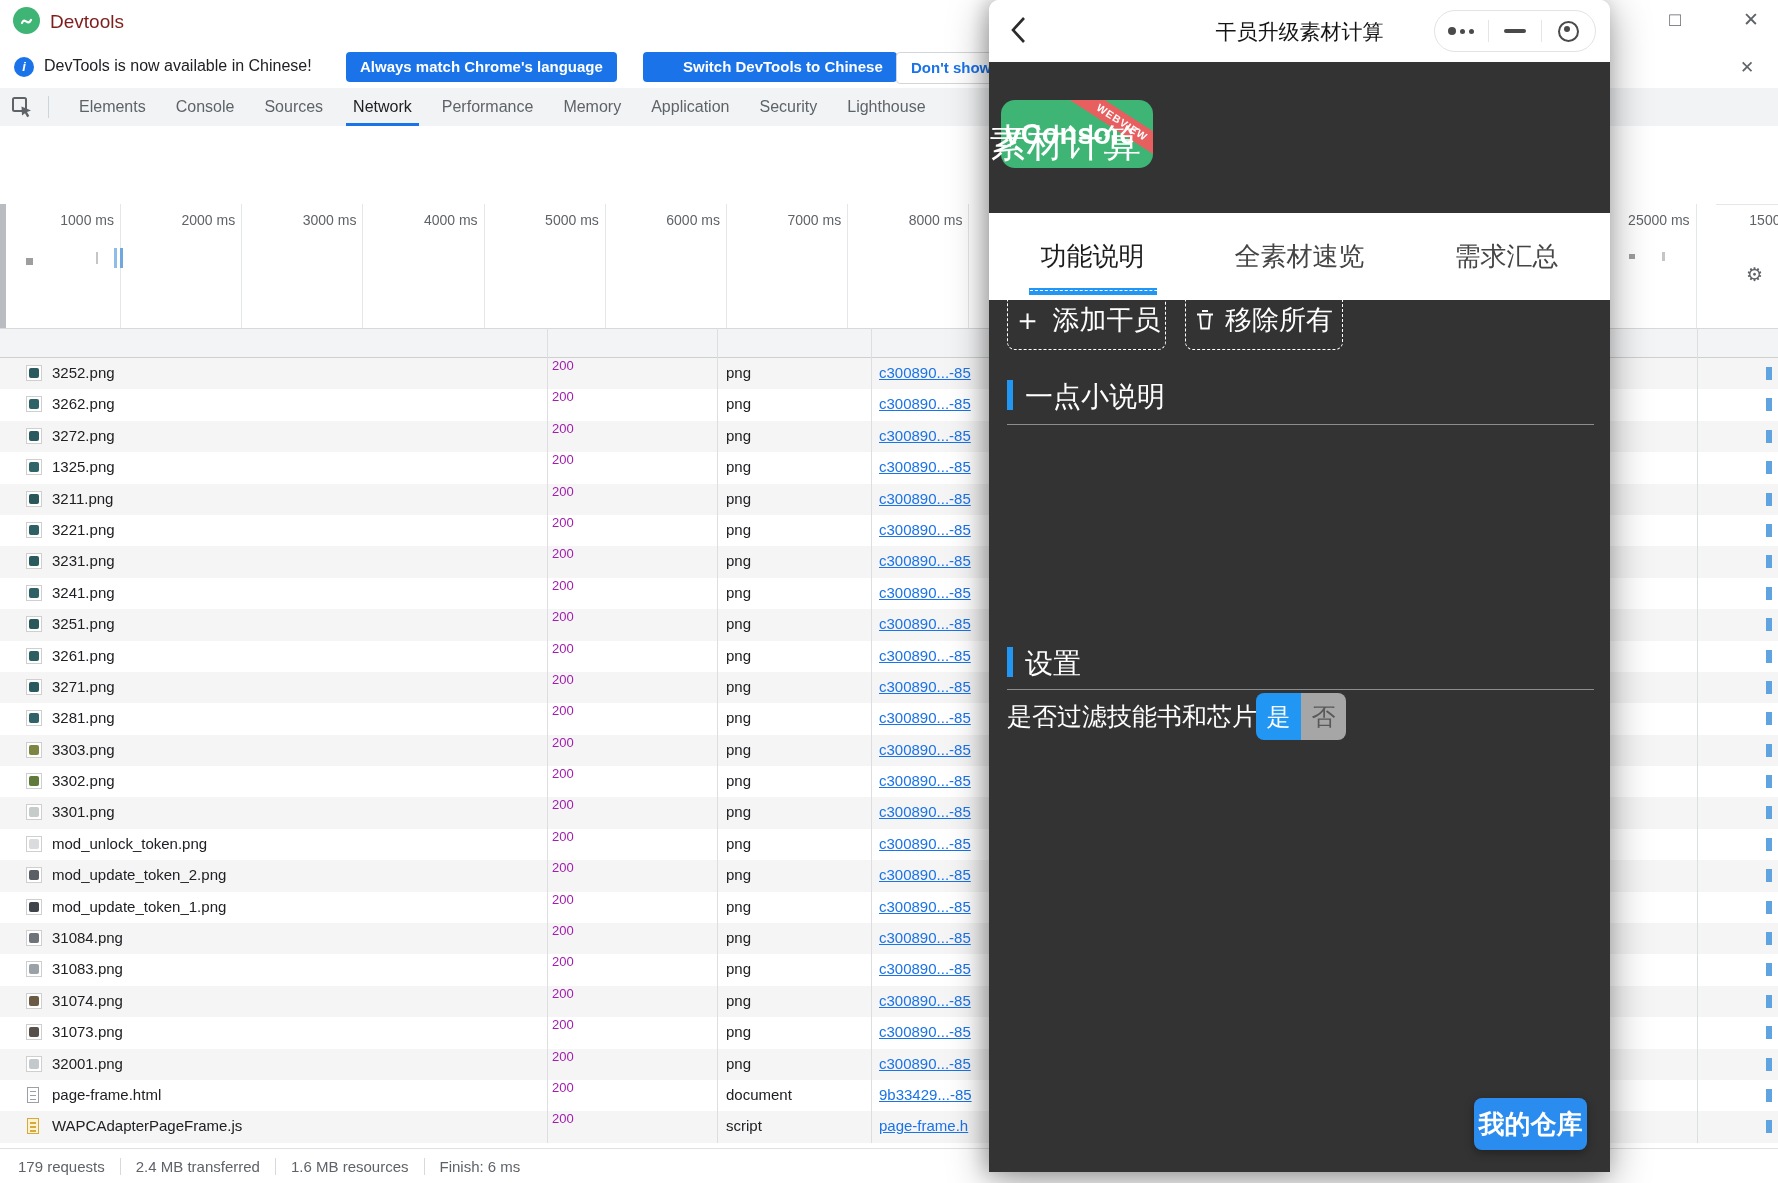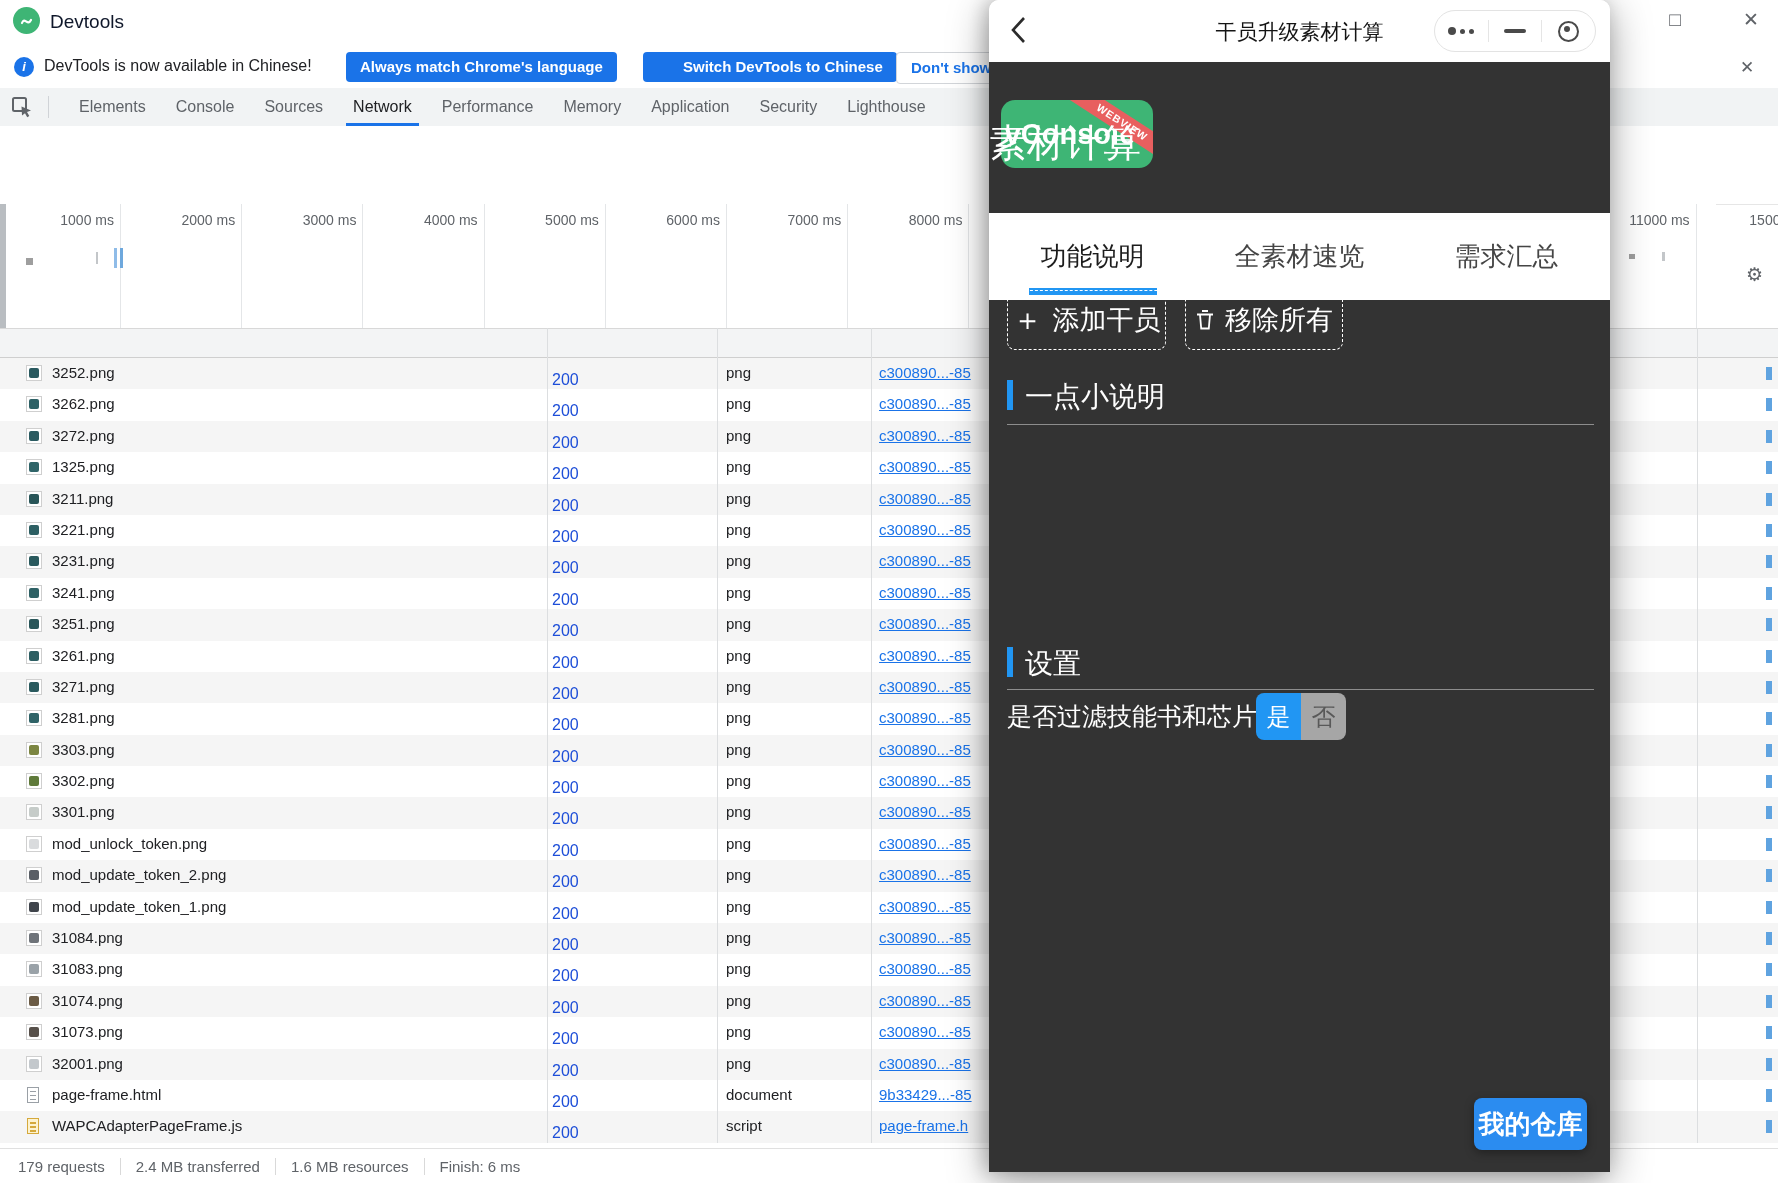--- a/index.html
+++ b/index.html
@@ -3,21 +3,21 @@
 <meta charset="utf-8">
 <style>
   html,body{margin:0;padding:0;background:#e8e8e8;}
   #root{position:relative;width:1778px;height:1183px;background:#fff;overflow:hidden;
         font-family:"Liberation Sans","DejaVu Sans",sans-serif;color:#202124;}
   .abs{position:absolute;}
   
   #titlebar{left:0;top:0;width:1778px;height:47px;background:#fff;}
   #dt-logo{left:13px;top:7px;width:27px;height:27px;border-radius:50%;background:#3eb575;}
   #dt-logo svg{position:absolute;left:4px;top:4px;}
-  #dt-title{left:50px;top:11px;font-size:19px;color:#0f172a;}
+  #dt-title{left:50px;top:11px;font-size:19px;color:#7f1d1d;}
   .winbtn{top:5px;width:34px;height:30px;text-align:center;line-height:30px;font-size:19px;color:#5f6368;}
   
   #infobar{left:0;top:47px;width:1778px;height:41px;background:#fff;border-bottom:1px solid #ececec;}
   #info-icon{left:14px;top:10px;width:20px;height:20px;border-radius:50%;background:#1a73e8;color:#fff;
              font-size:13px;font-style:italic;font-weight:bold;text-align:center;line-height:20px;}
   #info-msg{left:44px;top:10px;font-size:16px;color:#202124;}
   .info-btn{top:5px;height:30px;line-height:30px;border-radius:4px;background:#1a73e8;color:#fff;
             font-size:15px;font-weight:bold;padding:0 14px;}
   #info-btn3{background:#fff;color:#1a73e8;border:1px solid #d2d5d9;width:120px;overflow:hidden;white-space:nowrap;}
   #info-close{left:1740px;top:10px;font-size:17px;color:#5f6368;}
@@ -75,21 +75,21 @@
   .thumb i{position:absolute;left:2px;top:2px;width:10px;height:10px;display:block;border-radius:2px;}
   .doc-ic{position:absolute;left:27px;top:7px;width:12px;height:16px;background:#fff;border:1px solid #9aa0a6;
           box-sizing:border-box;}
   .doc-ic::before{content:"";position:absolute;left:2px;top:3px;width:6px;height:1.5px;background:#9aa0a6;
           box-shadow:0 4px 0 #9aa0a6,0 8px 0 #9aa0a6;}
   .js-ic{position:absolute;left:27px;top:7px;width:12px;height:16px;background:#fdf3d0;border:1px solid #d5a93c;
          box-sizing:border-box;}
   .js-ic::before{content:"";position:absolute;left:2px;top:3px;width:6px;height:1.5px;background:#d5a93c;
           box-shadow:0 4px 0 #d5a93c,0 8px 0 #d5a93c;}
   .c-name{position:absolute;left:52px;top:6px;font-size:15px;color:#202124;white-space:nowrap;}
-  .c-status{position:absolute;left:552px;top:13px;font-size:16px;color:#1d4ed8;}
+  .c-status{position:absolute;left:552px;top:0;font-size:13px;color:#a21caf;}
   .c-type{position:absolute;left:726px;top:6px;font-size:15px;color:#202124;}
   .c-init{position:absolute;left:879px;top:6px;font-size:15px;color:#1a73e8;text-decoration:underline;white-space:nowrap;}
   .wf{position:absolute;left:1766px;top:9px;width:6px;height:13px;background:#5fa3e0;}
   .colborder{top:328px;width:1px;background:#dcdee0;height:815px;}
   
   #statusbar{left:0;top:1148px;width:1778px;height:35px;background:#fff;border-top:1px solid #e0e0e0;
              box-sizing:border-box;display:flex;align-items:center;padding-left:18px;}
   .sb-item{font-size:15px;color:#5f6368;padding-right:15px;margin-right:15px;border-right:1px solid #d9d9d9;white-space:nowrap;}
   .sb-item:last-child{border-right:none;}
   
@@ -283,21 +283,21 @@
       <div class="abs gridline" style="left: 1574.4px; top: 0px;"></div>
       <div class="abs gridline" style="left: 1695.6px; top: 0px;"></div>
       <div class="abs tick" style="left: 24px; top: 8px;">1000 ms</div>
       <div class="abs tick" style="left: 145.2px; top: 8px;">2000 ms</div>
       <div class="abs tick" style="left: 266.4px; top: 8px;">3000 ms</div>
       <div class="abs tick" style="left: 387.6px; top: 8px;">4000 ms</div>
       <div class="abs tick" style="left: 508.8px; top: 8px;">5000 ms</div>
       <div class="abs tick" style="left: 630px; top: 8px;">6000 ms</div>
       <div class="abs tick" style="left: 751.2px; top: 8px;">7000 ms</div>
       <div class="abs tick" style="left: 872.4px; top: 8px;">8000 ms</div>
-      <div class="abs tick" style="left: 1599.6px; top: 8px;">11000 ms</div>
+      <div class="abs tick" style="left: 1599.6px; top: 8px;">25000 ms</div>
       <div class="abs tick" style="left: 1720.8px; top: 8px;">15000 ms</div>
     </div>
   <div class="abs" id="tl-strip"></div>
   <div class="abs tl-mark" style="left:26px;top:460px;width:7px;height:7px;top:258px;"></div>
   <div class="abs tl-mark" style="left:96px;top:252px;width:2px;height:12px;background:#c3c6c9;"></div>
   <div class="abs tl-mark" style="left:114px;top:248px;width:3px;height:20px;background:#8fbce8;"></div>
   <div class="abs tl-mark" style="left:120px;top:248px;width:3px;height:20px;background:#6ea8dd;"></div>
   <div class="abs tl-mark" style="left:1629px;top:254px;width:6px;height:5px;"></div>
   <div class="abs tl-mark" style="left:1662px;top:252px;width:3px;height:9px;background:#c3c6c9;"></div>
 

